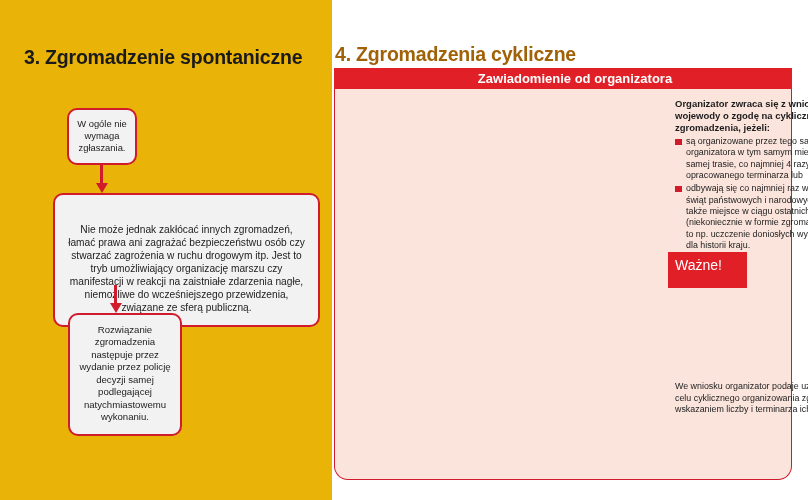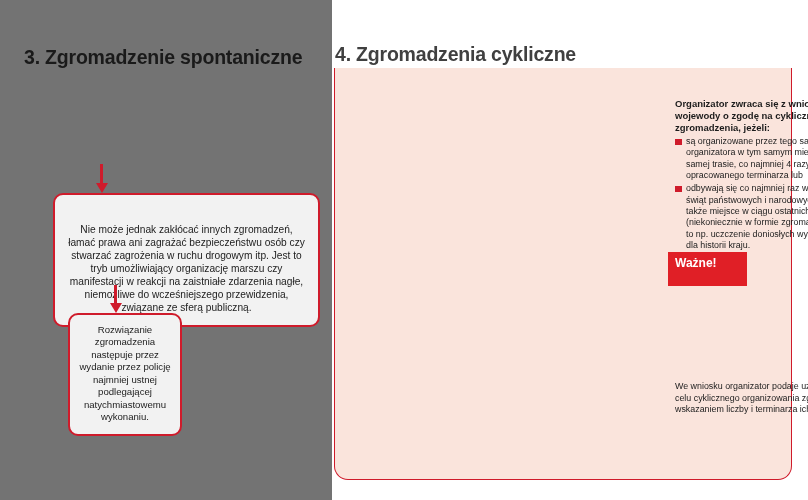--- a/index.html
+++ b/index.html
@@ -13,21 +13,21 @@
     position: relative;
     width: 808px; height: 500px;
     background: #ffffff;
   }
 
   
   #left-col {
     position: absolute;
     left: 0; top: 0;
     width: 332px; height: 500px;
-    background: #737373;
+    background: #eab308;
   }
   #left-title {
     position: absolute;
     left: 24px; top: 46px;
     font-size: 19.5px;
     font-weight: bold;
     color: #1a1a1a;
     letter-spacing: -0.2px;
     white-space: nowrap;
   }
@@ -79,21 +79,21 @@
   #right-col {
     position: absolute;
     left: 332px; top: 0;
     width: 476px; height: 500px;
   }
   #right-title {
     position: absolute;
     left: 3px; top: 43px;
     font-size: 19.5px;
     font-weight: bold;
-    color: #404040;
+    color: #a16207;
     letter-spacing: -0.2px;
     white-space: nowrap;
   }
 
   #pink-panel {
     position: absolute;
     left: 2px; top: 68px;
     width: 458px; height: 412px;
     background: #fae4dc;
     border: 1.6px solid #cf1b2b;
@@ -146,22 +146,22 @@
     position: absolute;
     left: 336px; top: 252px;
     width: 79px;
     background: #e01f26;
     color: #ffffff;
     padding: 4px 6px 6px 7px;
     font-size: 8.8px;
     line-height: 1.3;
   }
   #wazne-left .wtitle {
-    font-weight: bold;
-    font-size: 12px;
+    font-weight: normal;
+    font-size: 14px;
     margin-bottom: 8px;
   }
 
   #wniosek-text {
     position: absolute;
     left: 343px; top: 381px;
     width: 196px;
     font-size: 8.9px;
     line-height: 1.3;
     color: #1c1c1c;
@@ -169,33 +169,35 @@
 </style>
 </head>
 <body>
 
 <div id="page">
 
   <div id="left-col">
 
     <div id="left-title">3. Zgromadzenie spontaniczne</div>
 
+    <div class="flow-box" id="fb1">W ogóle nie wymaga zgłaszania.</div>
     <div class="arrow" id="arrow1"></div>
 
     <div class="flow-box" id="fb2">Nie może jednak zakłócać innych zgromadzeń, łamać prawa ani zagrażać bezpieczeństwu osób czy stwarzać zagrożenia w ruchu drogowym itp. Jest to tryb umożliwiający organizację marszu czy manifestacji w reakcji na zaistniałe zdarzenia nagłe, niemożliwe do wcześniejszego przewidzenia, związane ze sferą publiczną.</div>
     <div class="arrow" id="arrow2"></div>
 
-    <div class="flow-box" id="fb3">Rozwiązanie zgromadzenia następuje przez wydanie przez policję najmniej ustnej podlegającej natychmiastowemu wykonaniu.</div>
+    <div class="flow-box" id="fb3">Rozwiązanie zgromadzenia następuje przez wydanie przez policję decyzji samej podlegającej natychmiastowemu wykonaniu.</div>
   </div>
 
   <div id="right-col">
 
     <div id="right-title">4. Zgromadzenia cykliczne</div>
 
     <div id="pink-panel"></div>
+    <div id="panel-header">Zawiadomienie od organizatora</div>
 
     <div id="org-block">
       <div id="org-intro">Organizator zwraca się z wnioskiem do wojewody o zgodę na cykliczne zgromadzenia, jeżeli:</div>
       <div class="bullet-row">
         <span class="sq"></span>
         <span>są organizowane przez tego samego organizatora w tym samym miejscu lub na tej samej trasie, co najmniej 4 razy w roku według opracowanego terminarza lub</span>
       </div>
       <div class="bullet-row">
         <span class="sq"></span>
         <span>odbywają się co najmniej raz w roku w dniach świąt państwowych i narodowych, a miały także miejsce w ciągu ostatnich 3 lat (niekoniecznie w formie zgromadzeń) i ich cel to np. uczczenie doniosłych wydarzeń istotnych dla historii kraju.</span>

